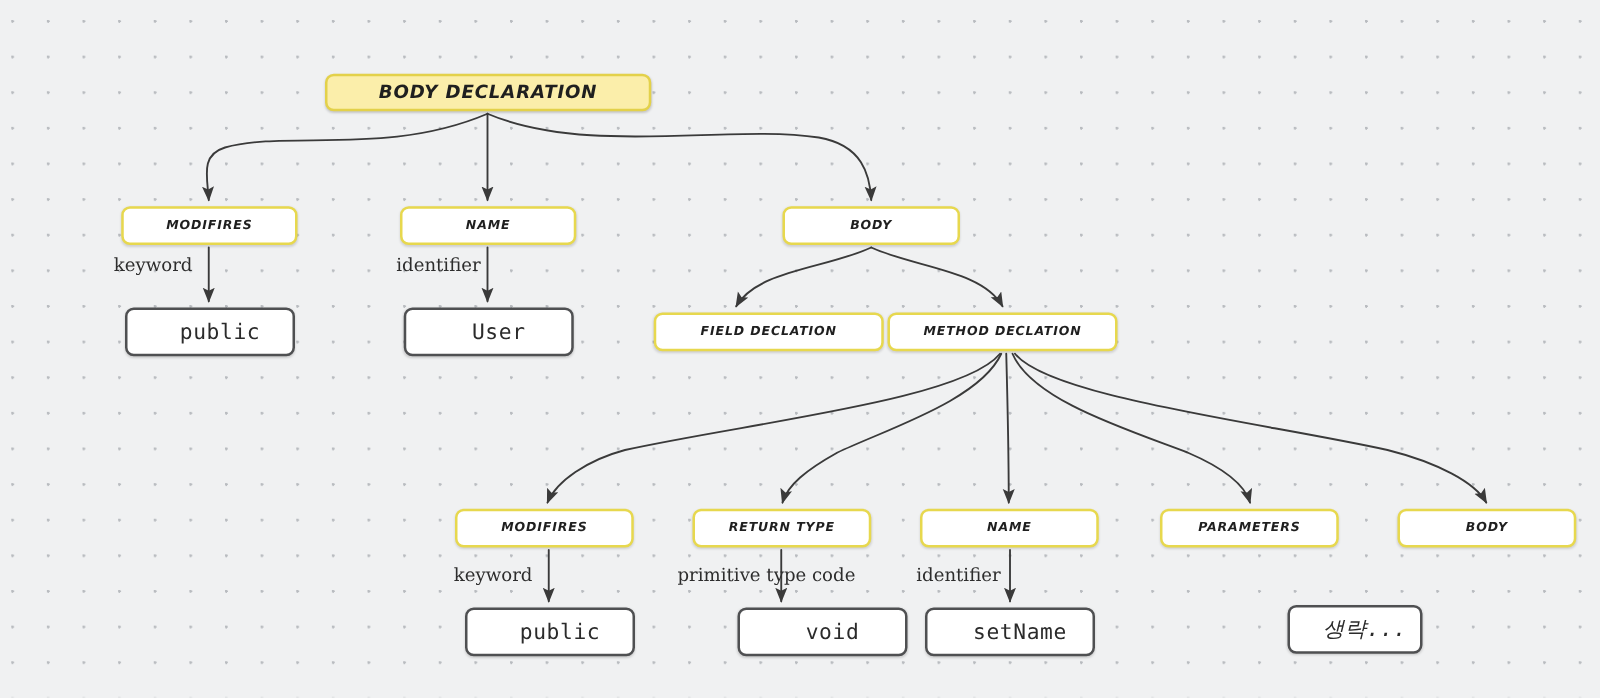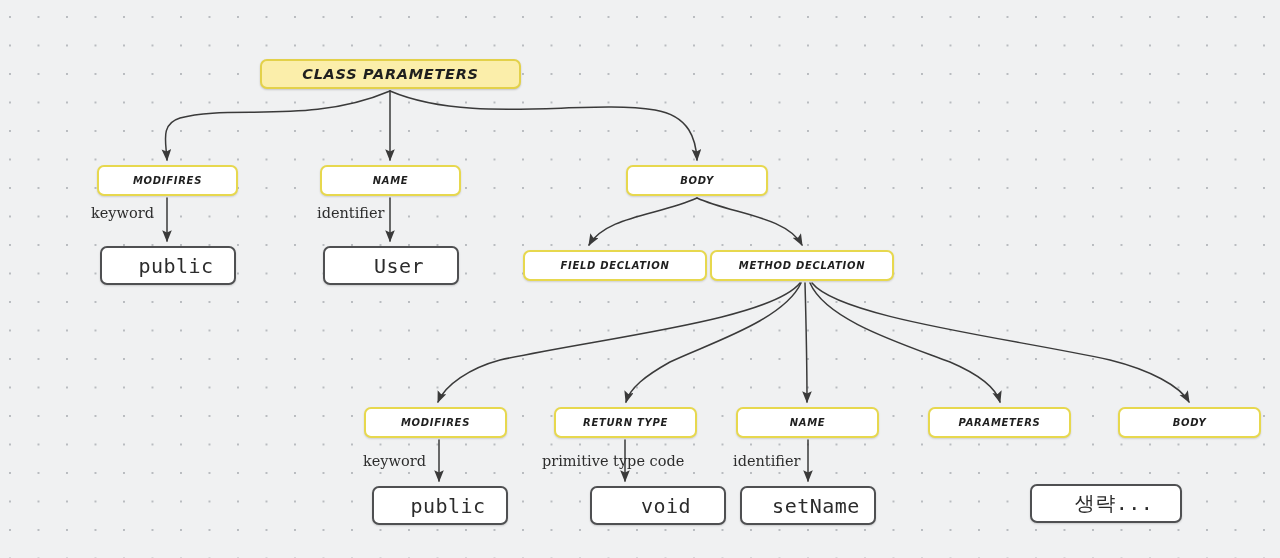--- a/index.html
+++ b/index.html
@@ -57,21 +57,21 @@
     font-size: 10px;
     letter-spacing: 0.7px;
     color: #1f1f1f;
     box-shadow: 0 1px 2px rgba(0,0,0,0.14);
   }
   
   .node.code {
     background: #ffffff;
     border: 2px solid #4f5052;
     font-family: "DejaVu Sans Mono", monospace;
-    font-size: 20px;
+    font-size: 17px;
     letter-spacing: 0.5px;
     color: #2b2b2b;
     box-shadow: 0 1px 2px rgba(0,0,0,0.16);
     padding-left: 16px;
   }
   .edge-label {
     position: absolute;
     font-family: "DejaVu Serif", serif;
     font-size: 14.5px;
     color: #2d2d2d;
@@ -104,21 +104,21 @@
         <path d="M 167 198 C 167 218, 167 228, 167 241" fill="none" stroke="#3a3a3a" stroke-width="1.5" stroke-linecap="round" marker-end="url(#arrow)"></path>
         <path d="M 390 198 C 390 218, 390 228, 390 241" fill="none" stroke="#3a3a3a" stroke-width="1.5" stroke-linecap="round" marker-end="url(#arrow)"></path>
         <path d="M 439 440 C 439 460, 439 468, 439 481" fill="none" stroke="#3a3a3a" stroke-width="1.5" stroke-linecap="round" marker-end="url(#arrow)"></path>
         <path d="M 625 440 C 625 460, 625 468, 625 481" fill="none" stroke="#3a3a3a" stroke-width="1.5" stroke-linecap="round" marker-end="url(#arrow)"></path>
         <path d="M 808 440 C 808 460, 808 468, 808 481" fill="none" stroke="#3a3a3a" stroke-width="1.5" stroke-linecap="round" marker-end="url(#arrow)"></path>
       </g>
   </svg>
 
   <div id="nodes-group">
       <div class="node root" style="left: 260px; top: 59px; width: 261px; height: 30px;">
-        <span>CLASS PARAMETERS</span>
+        <span>BODY DECLARATION</span>
       </div>
       <div class="node gram" style="left: 97px; top: 165px; width: 141px; height: 31px;">
         <span>MODIFIRES</span>
       </div>
       <div class="node gram" style="left: 320px; top: 165px; width: 141px; height: 31px;">
         <span>NAME</span>
       </div>
       <div class="node gram" style="left: 626px; top: 165px; width: 142px; height: 31px;">
         <span>BODY</span>
       </div>
@@ -151,21 +151,21 @@
       </div>
       <div class="node code" style="left: 372px; top: 486px; width: 136px; height: 39px;">
         <span>public</span>
       </div>
       <div class="node code" style="left: 590px; top: 486px; width: 136px; height: 39px;">
         <span>void</span>
       </div>
       <div class="node code" style="left: 740px; top: 486px; width: 136px; height: 39px;">
         <span>setName</span>
       </div>
-      <div class="node code" style="left: 1030px; top: 484px; width: 152px; height: 39px;">
+      <div class="node code" style="left: 1030px; top: 484px; width: 108px; height: 39px; font-style: italic;">
         <span>생략...</span>
       </div>
     </div>
   <div id="labels-group">
       <div class="edge-label" style="left: 91px; top: 205px;">keyword</div>
       <div class="edge-label" style="left: 317px; top: 205px;">identifier</div>
       <div class="edge-label" style="left: 363px; top: 453px;">keyword</div>
       <div class="edge-label" style="left: 542px; top: 453px;">primitive type code</div>
       <div class="edge-label" style="left: 733px; top: 453px;">identifier</div>
     </div>

